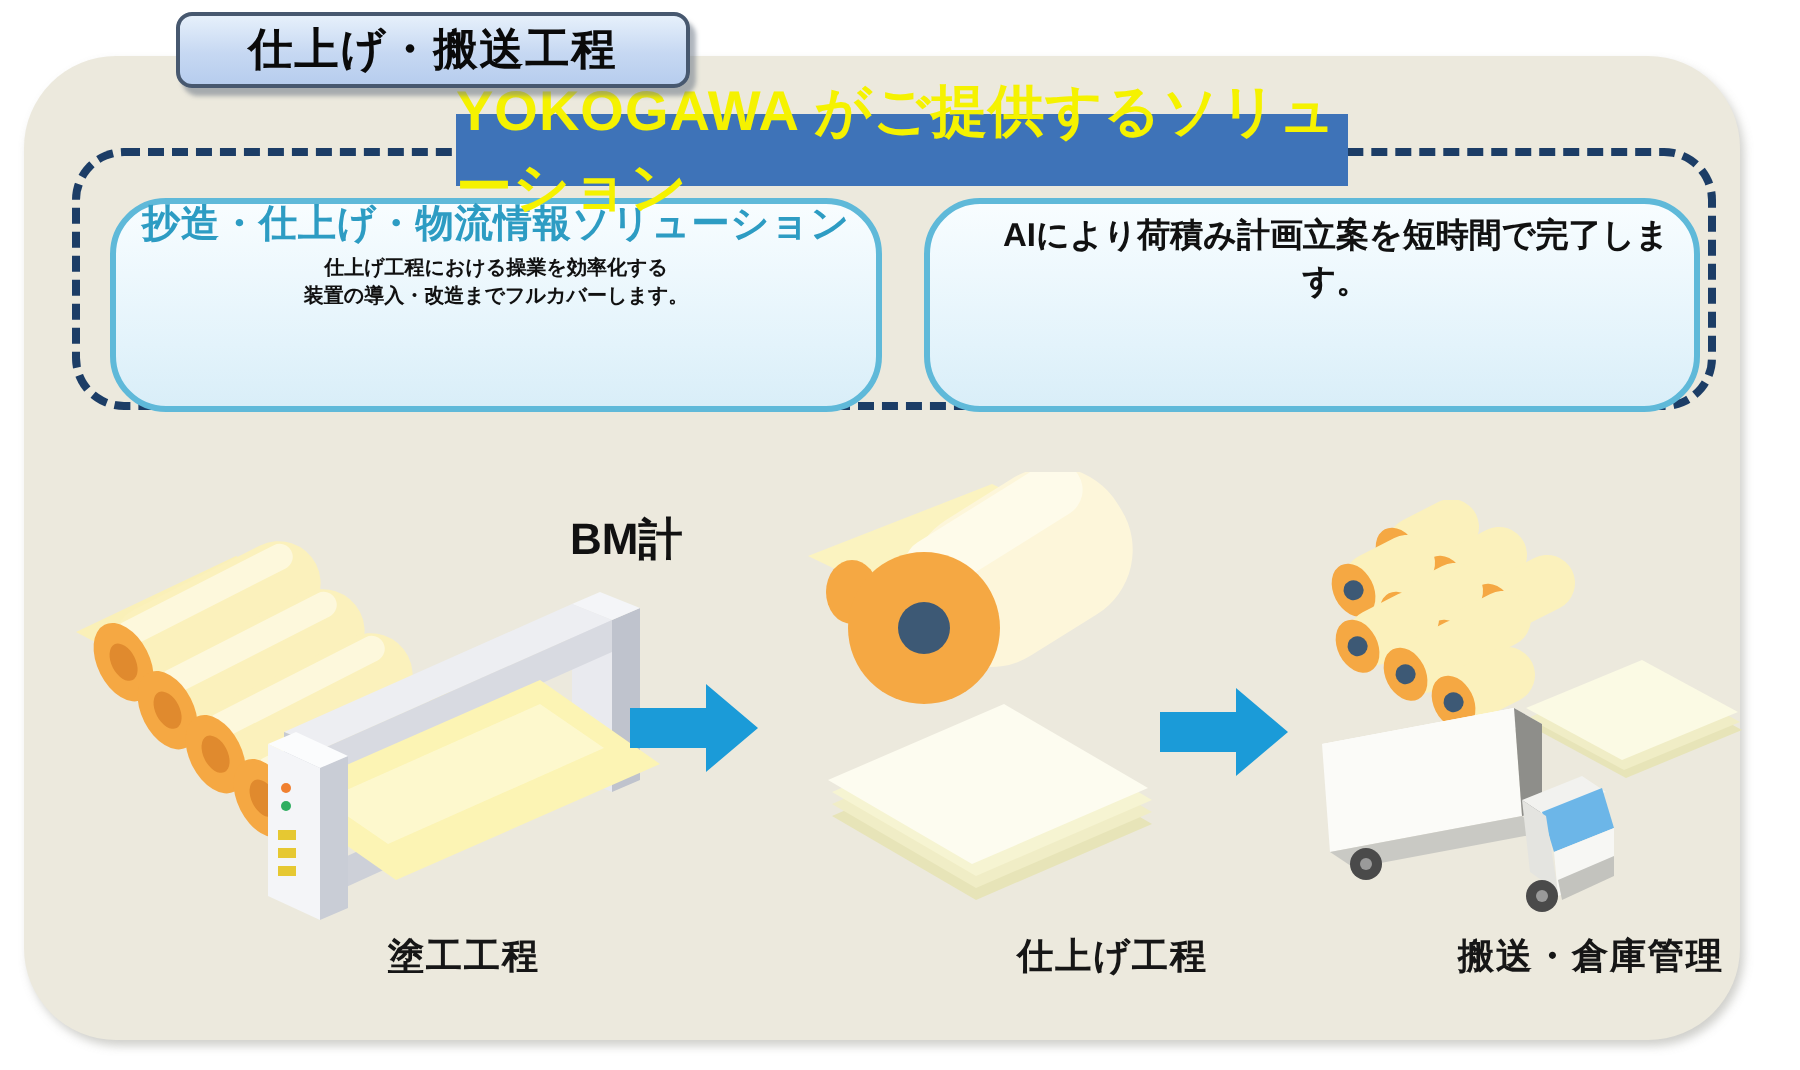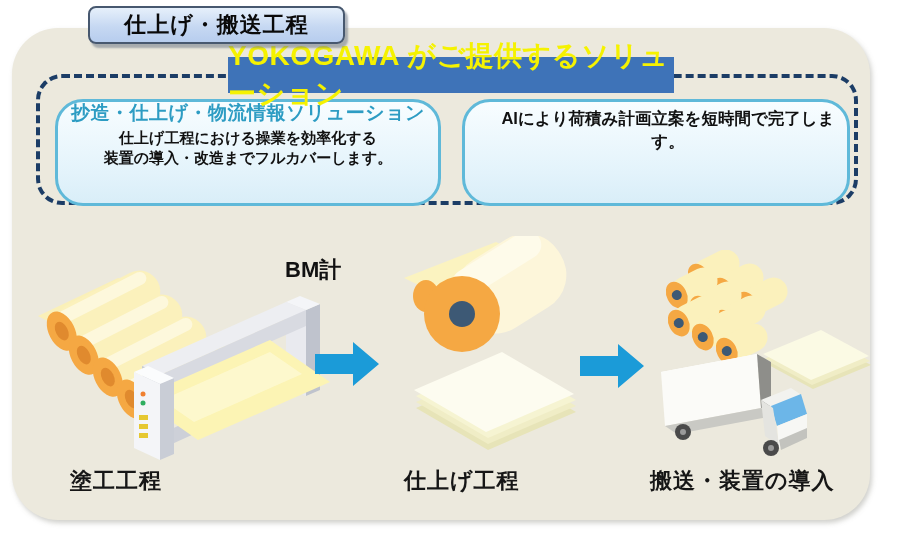--- a/index.html
+++ b/index.html
@@ -66,21 +66,21 @@
   .card-left  { left: 55px;  width: 386px; }
   .card-right { left: 462px; width: 388px; }
   .card-title {
     color: #2D9CC3;
     font-size: 19px; font-weight: 700;
     letter-spacing: 0.5px;
     line-height: 1.2;
   }
   .card-body {
     color: #111111;
-    font-size: 15px; font-weight: 700;
+    font-size: 10px; font-weight: 700;
     text-align: center;
     line-height: 1.38;
     margin-top: 3px;
   }
   .card-right .card-body { font-size: 16.5px; margin-top: 5px; margin-left: 24px; }
   .bm-label {
     position: absolute;
     left: 250px; top: 255px;
     width: 120px;
     font-size: 22px; font-weight: 700; color: #111111;
@@ -90,22 +90,22 @@
   .illus { position: absolute; z-index: 1; }
   .illus-coating   { left: 30px;  top: 268px; width: 300px; height: 200px; }
   .illus-finishing { left: 392px; top: 236px; width: 200px; height: 230px; }
   .illus-transport { left: 645px; top: 250px; width: 240px; height: 215px; }
   .arrow { position: absolute; z-index: 1; }
   .arrow-1 { left: 315px; top: 342px; width: 64px; height: 44px; }
   .arrow-2 { left: 580px; top: 344px; width: 64px; height: 44px; }
   .step-label {
     position: absolute;
     top: 466px;
-    font-size: 22px; font-weight: 700; color: #161616;
-    text-align: left;
+    font-size: 18px; font-weight: 700; color: #161616;
+    text-align: right;
     letter-spacing: 1px;
     z-index: 2;
   }
   .step-label-1 { left: 70px;  width: 200px; }
   .step-label-2 { left: 404px; width: 200px; }
   .step-label-3 { left: 650px; width: 212px; }
 </style>
 </head>
 <body>
 
@@ -294,15 +294,15 @@
 
       <circle cx="38" cy="182" r="8" fill="#4A4A4A"></circle>
         <circle cx="38" cy="182" r="3" fill="#9A9A9A"></circle>
       <circle cx="126" cy="198" r="8" fill="#4A4A4A"></circle>
         <circle cx="126" cy="198" r="3" fill="#9A9A9A"></circle>
     </g>
   </svg>
 
   <div class="step-label step-label-1">塗工工程</div>
   <div class="step-label step-label-2">仕上げ工程</div>
-  <div class="step-label step-label-3">搬送・装置の導入</div>
+  <div class="step-label step-label-3">搬送・倉庫管理</div>
 
 </div>
 
 </body></html>

